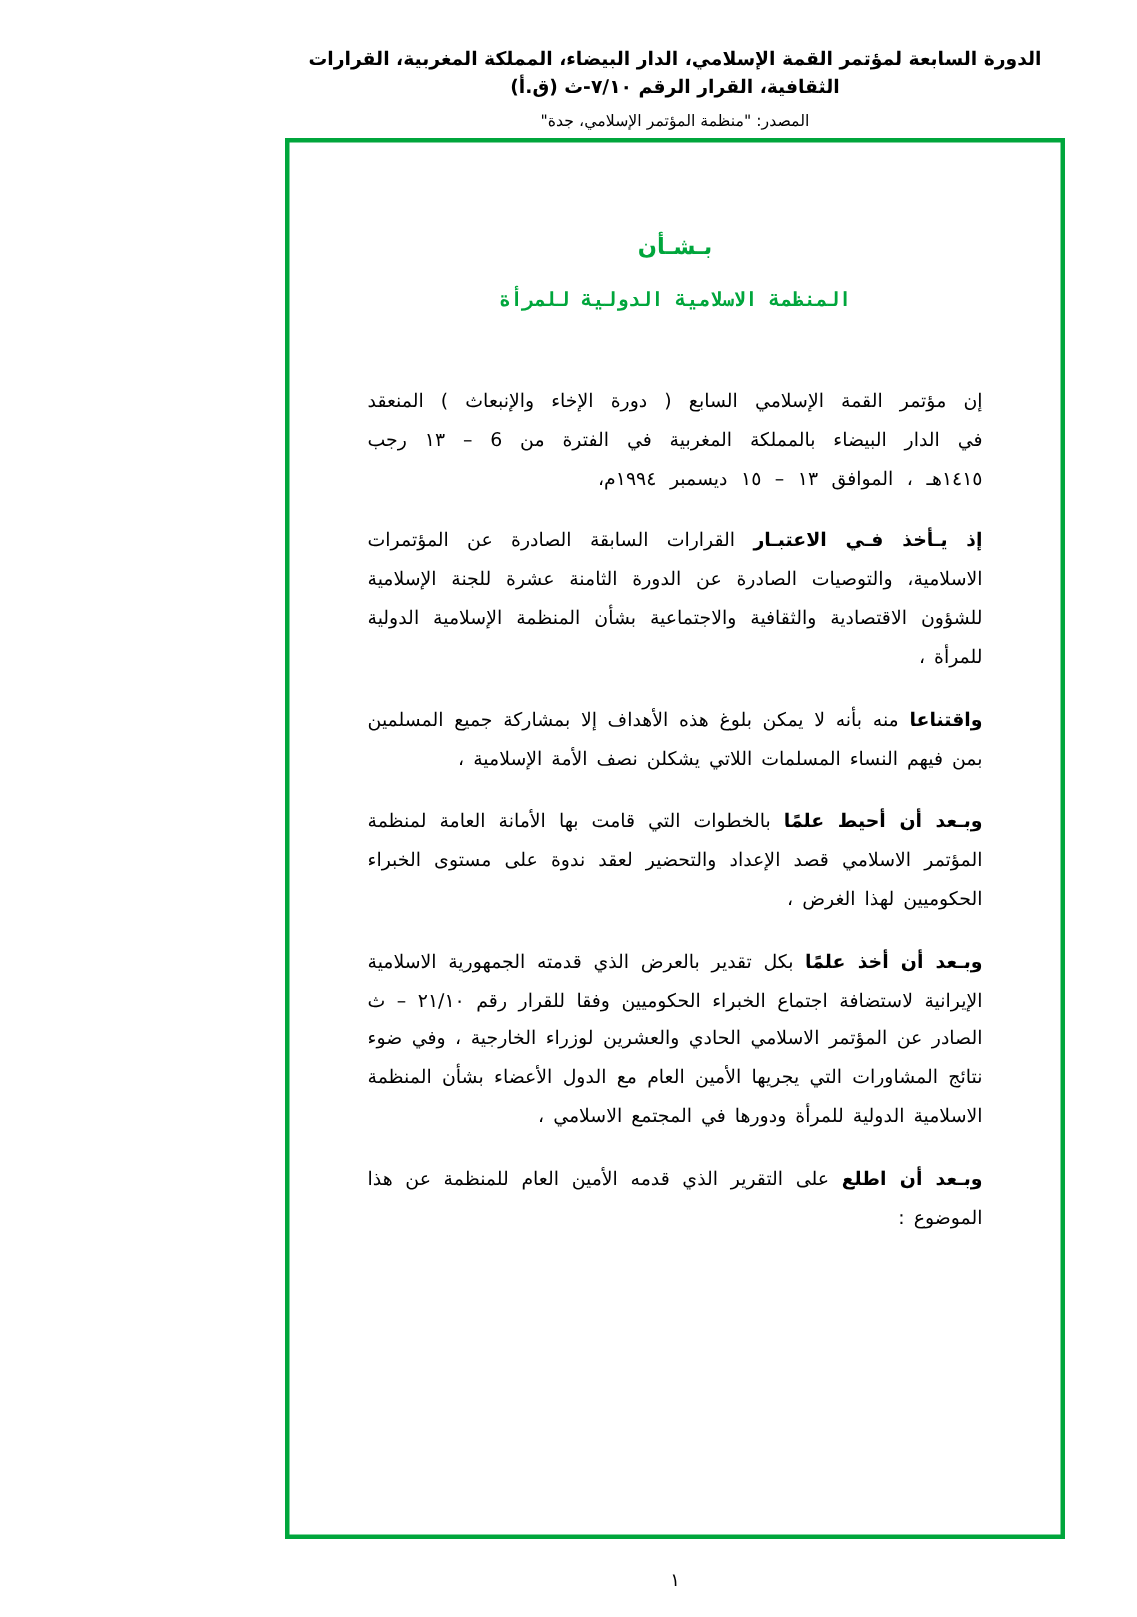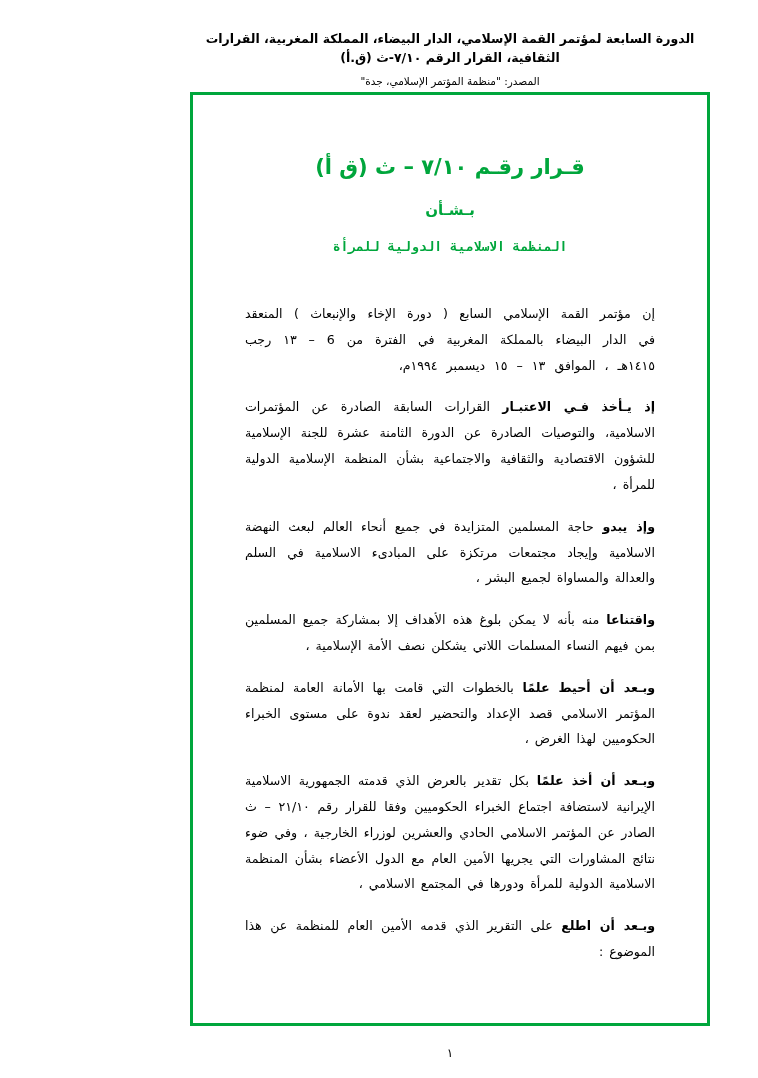--- a/index.html
+++ b/index.html
@@ -129,32 +129,30 @@
 
   <div class="header">
     <div class="header-line1">الدورة السابعة لمؤتمر القمة الإسلامي، الدار البيضاء، المملكة المغربية، القرارات الثقافية، القرار الرقم ٧/١٠-ث (ق.أ)</div>
     <div class="header-line2">المصدر:  "منظمة المؤتمر الإسلامي، جدة"</div>
   </div>
 
   <div class="frame">
     <div class="frame-inner">
 
       <div class="title-block">
-        <div class="title-1">قـرار رقـم ٧/١٠ – ث (ق أ)</div>
         <div class="title-2">بـشـأن</div>
         <div class="title-3">المنظمة الاسلامية الدولية للمرأة</div>
       </div>
 
       <div class="body-block">
 
         <p class="para lead"><span>إن مؤتمر القمة الإسلامي السابع ( دورة الإخاء والإنبعاث ) المنعقد في الدار البيضاء بالمملكة المغربية في الفترة من 6 – ١٣ رجب ١٤١٥هـ ، الموافق ١٣ – ١٥ ديسمبر ١٩٩٤م،</span></p>
 
         <p class="para"><span class="b">إذ يـأخذ فـي الاعتبـار</span><span> القرارات السابقة الصادرة عن المؤتمرات الاسلامية، والتوصيات الصادرة عن الدورة الثامنة عشرة للجنة الإسلامية للشؤون الاقتصادية والثقافية والاجتماعية بشأن المنظمة الإسلامية الدولية للمرأة ،</span></p>
 
-        <p class="para"><span class="b">وإذ يبدو</span><span> حاجة المسلمين المتزايدة في جميع أنحاء العالم لبعث النهضة الاسلامية وإيجاد مجتمعات مرتكزة على المبادىء الاسلامية في السلم والعدالة والمساواة لجميع البشر ،</span></p>
 
         <p class="para"><span class="b">واقتناعا</span><span> منه بأنه لا يمكن بلوغ هذه الأهداف إلا بمشاركة جميع المسلمين بمن فيهم النساء المسلمات اللاتي يشكلن نصف الأمة الإسلامية ،</span></p>
 
         <p class="para"><span class="b">وبـعد أن أحيط علمًا</span><span> بالخطوات التي قامت بها الأمانة العامة لمنظمة المؤتمر الاسلامي قصد الإعداد والتحضير لعقد ندوة على مستوى الخبراء الحكوميين لهذا الغرض ،</span></p>
 
         <p class="para"><span class="b">وبـعد أن أخذ علمًا</span><span> بكل تقدير بالعرض الذي قدمته الجمهورية الاسلامية الإيرانية لاستضافة اجتماع الخبراء الحكوميين وفقا للقرار رقم ٢١/١٠ – ث الصادر عن المؤتمر الاسلامي الحادي والعشرين لوزراء الخارجية ، وفي ضوء نتائج المشاورات التي يجريها الأمين العام مع الدول الأعضاء بشأن المنظمة الاسلامية الدولية للمرأة ودورها في المجتمع الاسلامي ،</span></p>
 
         <p class="para"><span class="b">وبـعد أن اطلع</span><span> على التقرير الذي قدمه الأمين العام للمنظمة عن هذا الموضوع :</span></p>
 
       </div>

